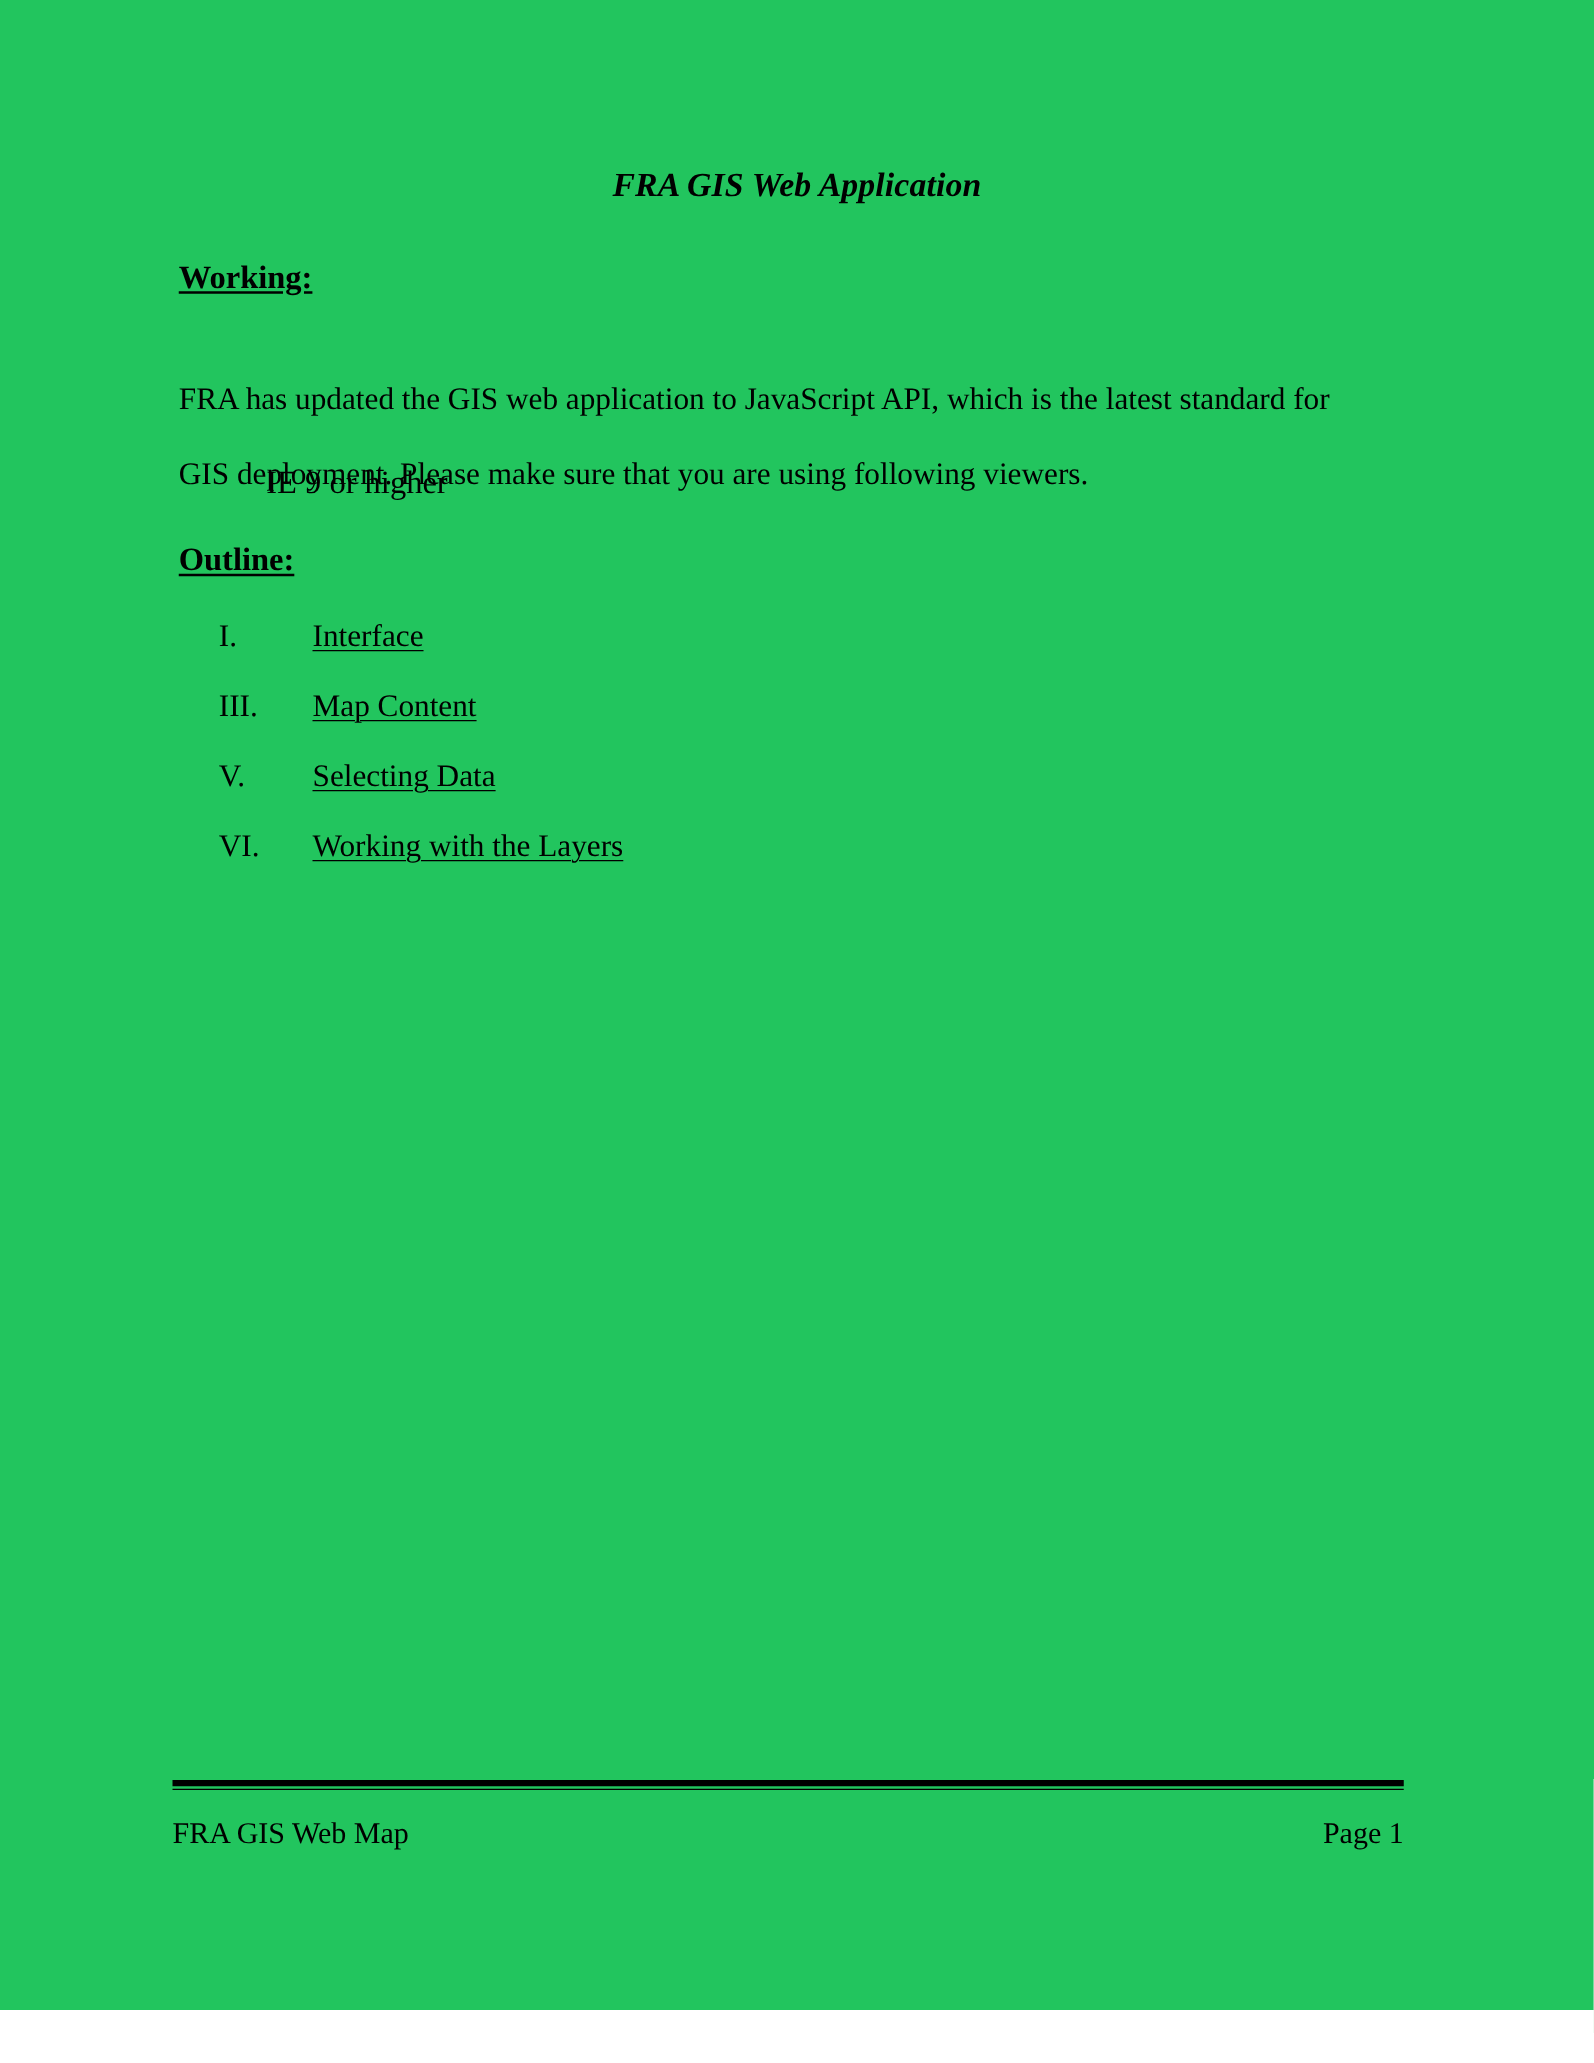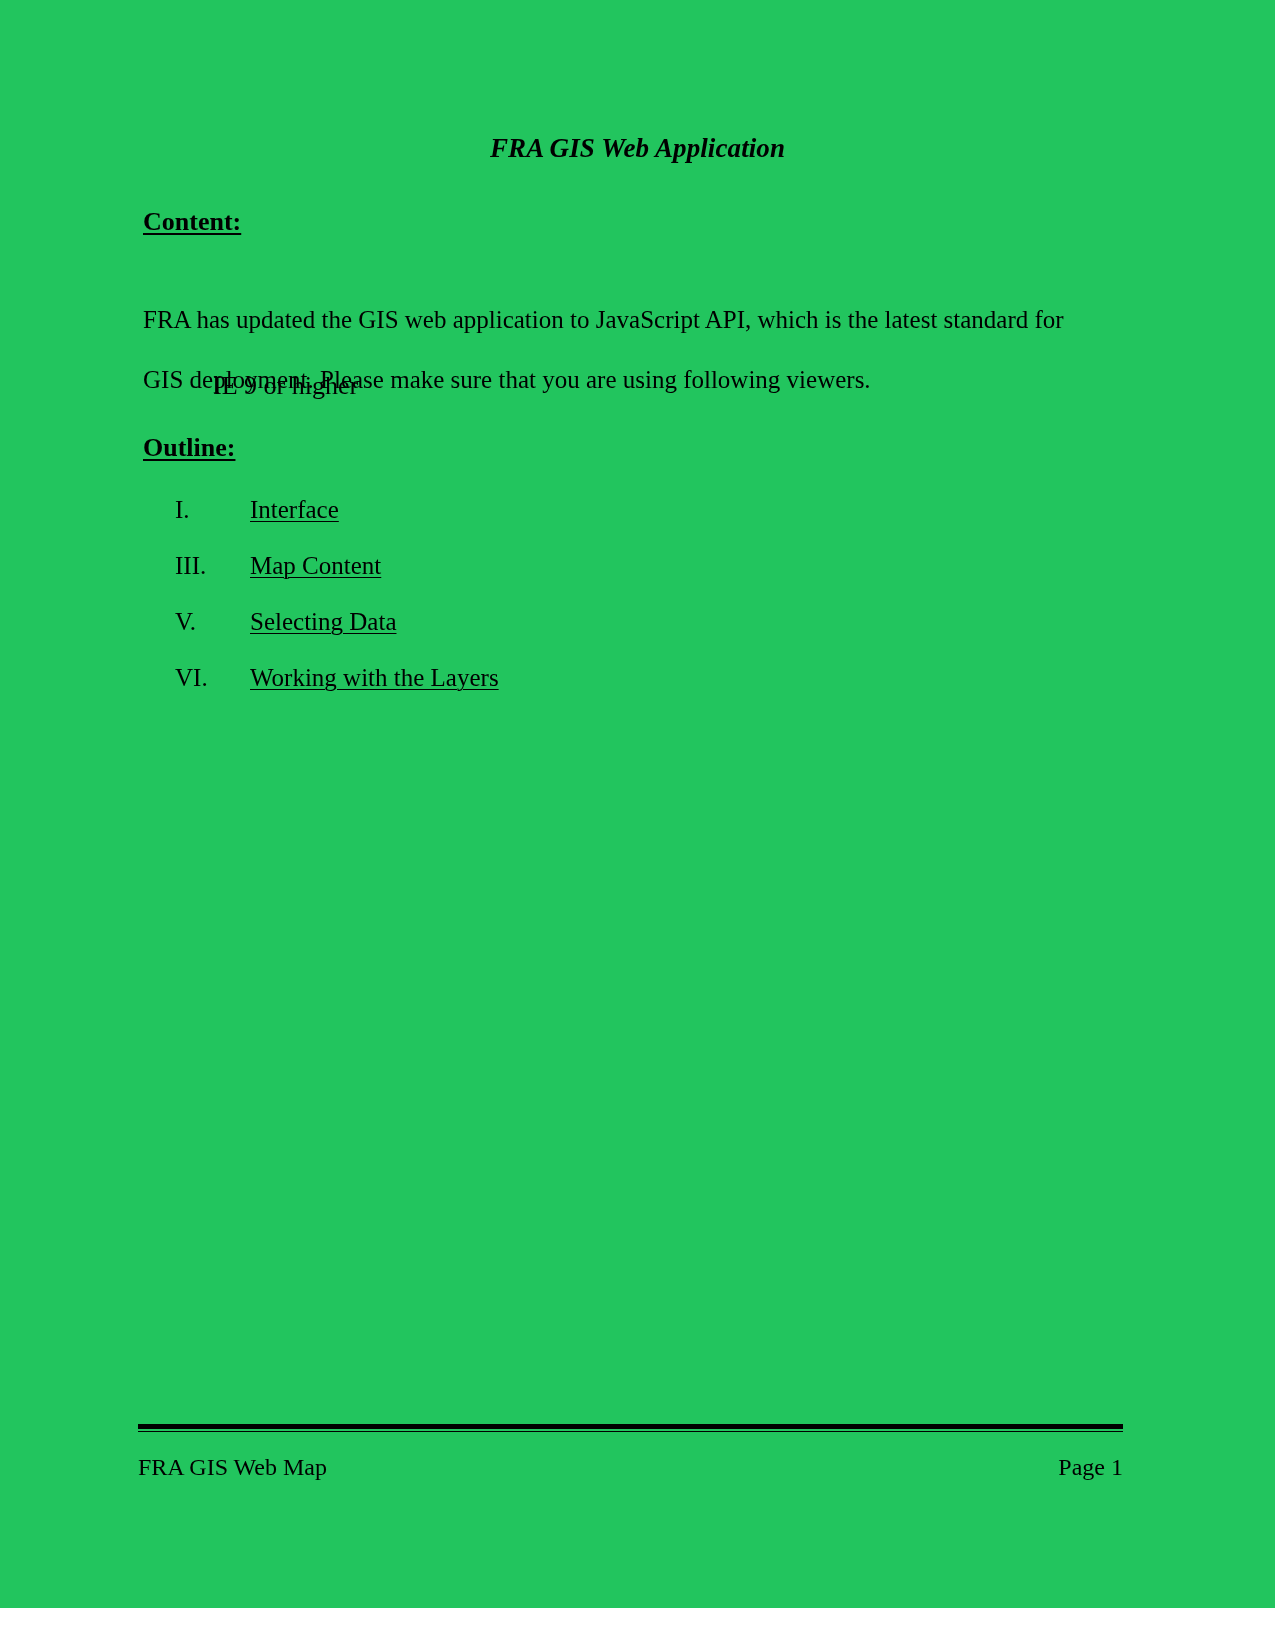--- a/index.html
+++ b/index.html
@@ -141,21 +141,21 @@
 </style>
 </head>
 <body>
 
 <div class="page">
 
   <div class="title-block">
     <div class="doc-title">FRA GIS Web Application</div>
   </div>
 
-  <div class="section-heading" id="purpose-heading">Content:</div>
+  <div class="section-heading" id="purpose-heading">Working:</div>
 
   <p class="body-paragraph">FRA has updated the GIS web application to JavaScript API, which is the latest standard for GIS deployment.  Please make sure that you are using following viewers.</p>
 
   <div class="sub-line">IE 9 or higher</div>
 
   <div class="section-heading" id="outline-heading">Outline:</div>
 
   <div class="outline-list">
     <div class="outline-item">
       <span class="outline-numeral">I.</span>

